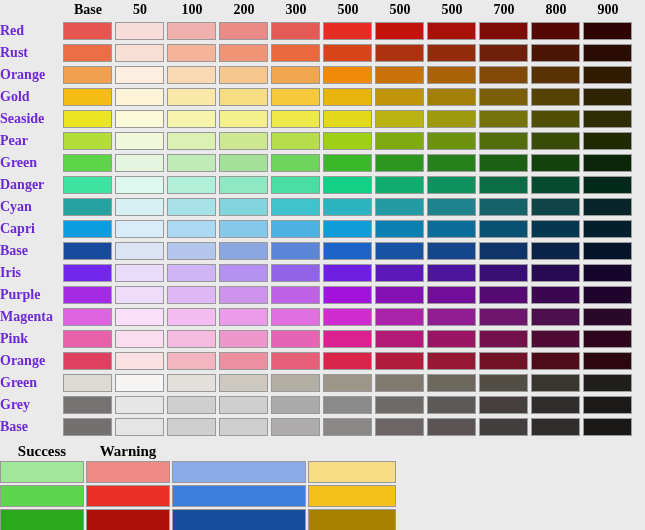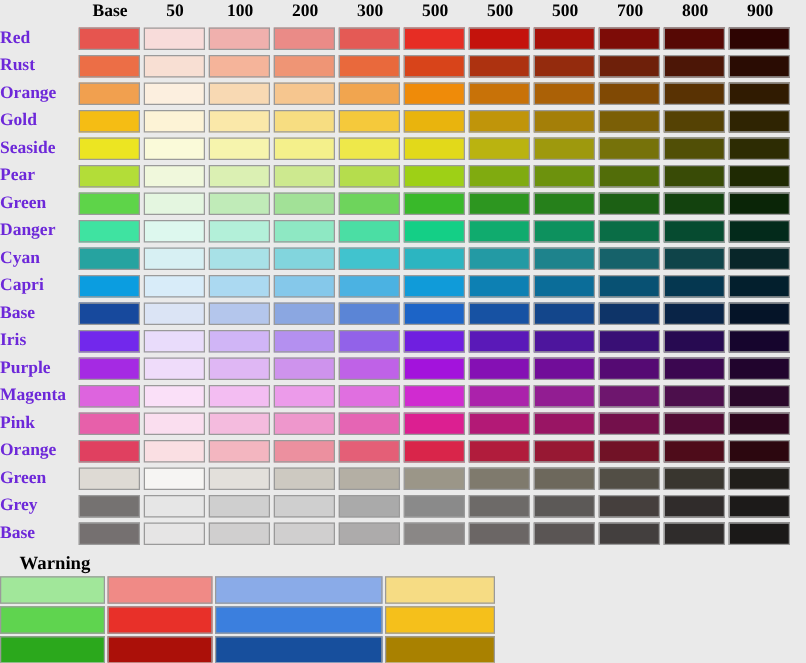--- a/index.html
+++ b/index.html
@@ -333,20 +333,21 @@
     <div class="swatch" title="Base 400 #8a8786" style="background: rgb(138, 135, 134);"></div>
     <div class="swatch" title="Base 500 #6b6665" style="background: rgb(107, 102, 101);"></div>
     <div class="swatch" title="Base 600 #5a5554" style="background: rgb(90, 85, 84);"></div>
     <div class="swatch" title="Base 700 #433f3e" style="background: rgb(67, 63, 62);"></div>
     <div class="swatch" title="Base 800 #2f2c2b" style="background: rgb(47, 44, 43);"></div>
     <div class="swatch" title="Base 900 #1b1918" style="background: rgb(27, 25, 24);"></div>
   </div>
 
 <div id="semantic-section">
   <div id="semantic-headers">
+      <div class="sem-header w-success">Success</div>
       <div class="sem-header w-warning">Warning</div>
     </div>
   <div id="semantic-rows">
       <div class="sem-row">
         <div class="sem-swatch w-success" title="Success light #a1e79a" style="background: rgb(161, 231, 154);"></div>
         <div class="sem-swatch w-danger" title="Danger light #f08a86" style="background: rgb(240, 138, 134);"></div>
         <div class="sem-swatch w-info" title="Information light #8aabe8" style="background: rgb(138, 171, 232);"></div>
         <div class="sem-swatch w-warning" title="Warning light #f6dc84" style="background: rgb(246, 220, 132);"></div>
       </div>
       <div class="sem-row">

